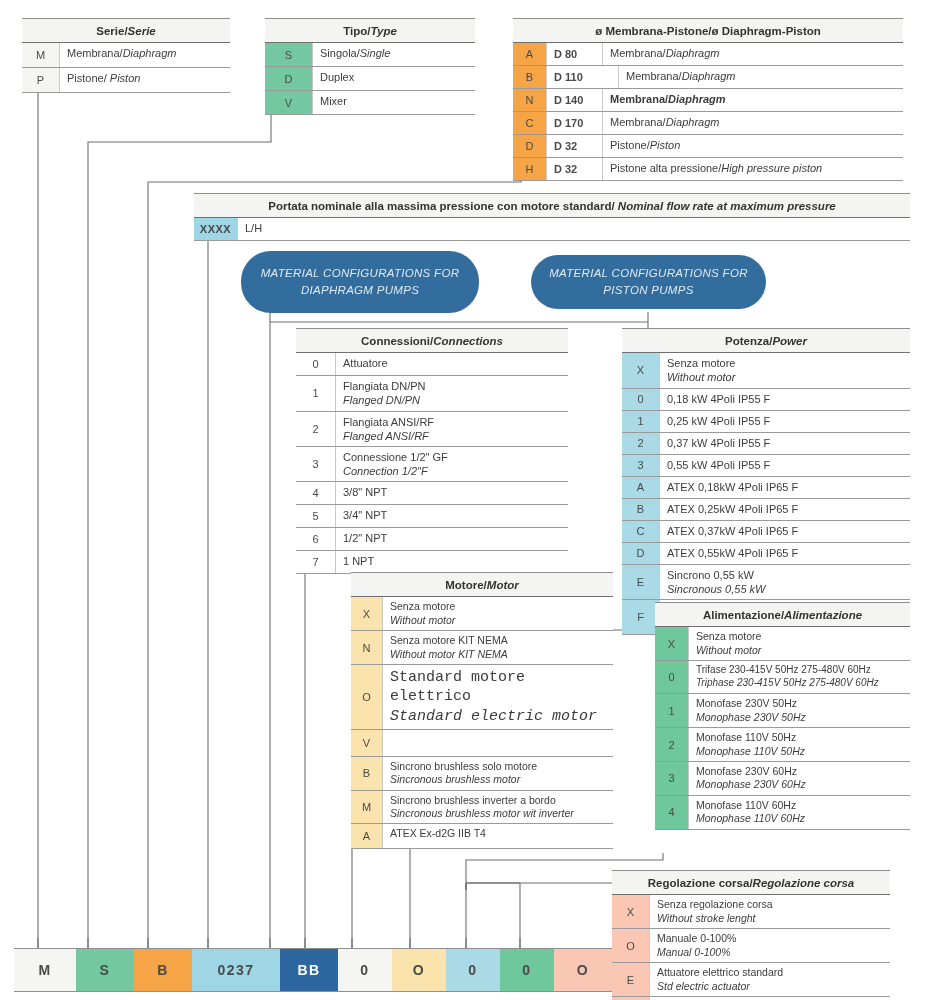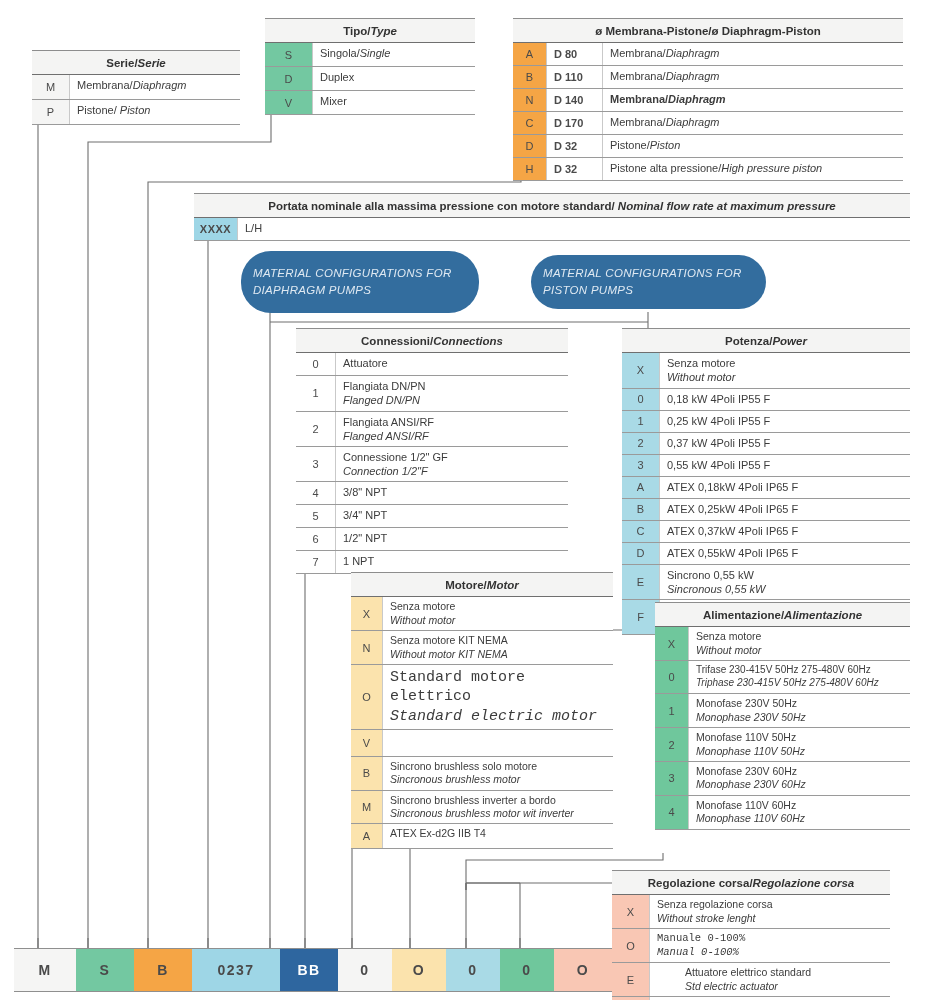--- a/index.html
+++ b/index.html
@@ -72,21 +72,21 @@
   .callout{
     position:absolute;
     background:#336d9e;
     border-radius:30px;
     color:#dfe9f2;
     font-style:italic;
     font-size:11.5px;
     letter-spacing:.3px;
     line-height:1.45;
     display:flex; align-items:center; justify-content:center;
-    text-align:left;
+    text-align:center;
     padding:6px 12px;
   }
 
   
   #strip{ position:absolute; left:14px; top:948px; width:880px; height:44px; }
   #strip .cellwrap{
     position:absolute; top:0; height:44px;
     border-top:1.5px solid #8f8f8f;
     border-bottom:1.5px solid #8f8f8f;
     display:flex; align-items:center; justify-content:center;
@@ -140,21 +140,21 @@
       <path d="M208,938 L208,948"></path>
       <path d="M270,938 L270,948"></path>
       <path d="M305,938 L305,948"></path>
       <path d="M352,938 L352,948"></path>
       <path d="M410,938 L410,948"></path>
       <path d="M466,938 L466,948"></path>
       <path d="M520,938 L520,948"></path>
     </g>
   </svg>
 
-  <div class="tbl" id="t-serie" style="left:32px; top:18px; width:208px;margin-top:32px;">
+  <div class="tbl" id="t-serie" style="left:22px; top:18px; width:208px;">
     <div class="thead">
       <span>Serie</span>/<i>Serie</i>
     </div>
     <div class="rows">
       <div class="row">
         <div class="code c-white" style="width:38px;height:24px;">M</div>
         <div class="desc">
             <span class="one"><span>Membrana/</span><i>Diaphragm</i></span>
           </div>
       </div>
@@ -200,21 +200,21 @@
     <div class="rows">
       <div class="row">
         <div class="code c-orange" style="width:34px;height:22px;">A</div>
         <div class="mid" style="width:56px;">D 80</div>
         <div class="desc">
             <span class="one"><span>Membrana/</span><i>Diaphragm</i></span>
           </div>
       </div>
       <div class="row">
         <div class="code c-orange" style="width:34px;height:22px;">B</div>
-        <div class="mid" style="width:56px;">D 110</div>
+        <div class="mid" style="width:72px;">D 110</div>
         <div class="desc">
             <span class="one"><span>Membrana/</span><i>Diaphragm</i></span>
           </div>
       </div>
       <div class="row">
         <div class="code c-orange" style="width:34px;height:22px;">N</div>
         <div class="mid" style="width:56px;">D 140</div>
         <div class="desc" style="font-weight:bold;">
             <span class="one"><span>Membrana/</span><i>Diaphragm</i></span>
           </div>
@@ -507,28 +507,28 @@
     <div class="rows">
       <div class="row">
         <div class="code c-peach" style="width:38px;min-height:26px;">X</div>
         <div class="desc" style="font-size:10.5px;">
             <span class="it">Senza regolazione corsa</span>
             <span class="en">Without stroke lenght</span>
           </div>
       </div>
       <div class="row">
         <div class="code c-peach" style="width:38px;min-height:26px;">O</div>
-        <div class="desc" style="font-size:10.5px;font-family:Liberation Mono, monospace;">
+        <div class="desc" style="font-size:10.5px;">
             <span class="it">Manuale 0-100%</span>
             <span class="en">Manual 0-100%</span>
           </div>
       </div>
       <div class="row">
         <div class="code c-peach" style="width:38px;min-height:26px;">E</div>
-        <div class="desc" style="font-size:10.5px;margin-left:28px;">
+        <div class="desc" style="font-size:10.5px;">
             <span class="it">Attuatore elettrico standard</span>
             <span class="en">Std electric actuator</span>
           </div>
       </div>
       <div class="row">
         <div class="code c-peach" style="width:38px;min-height:26px;">A</div>
         <div class="desc" style="font-size:10.5px;"></div>
       </div>
     </div>
   </div>

